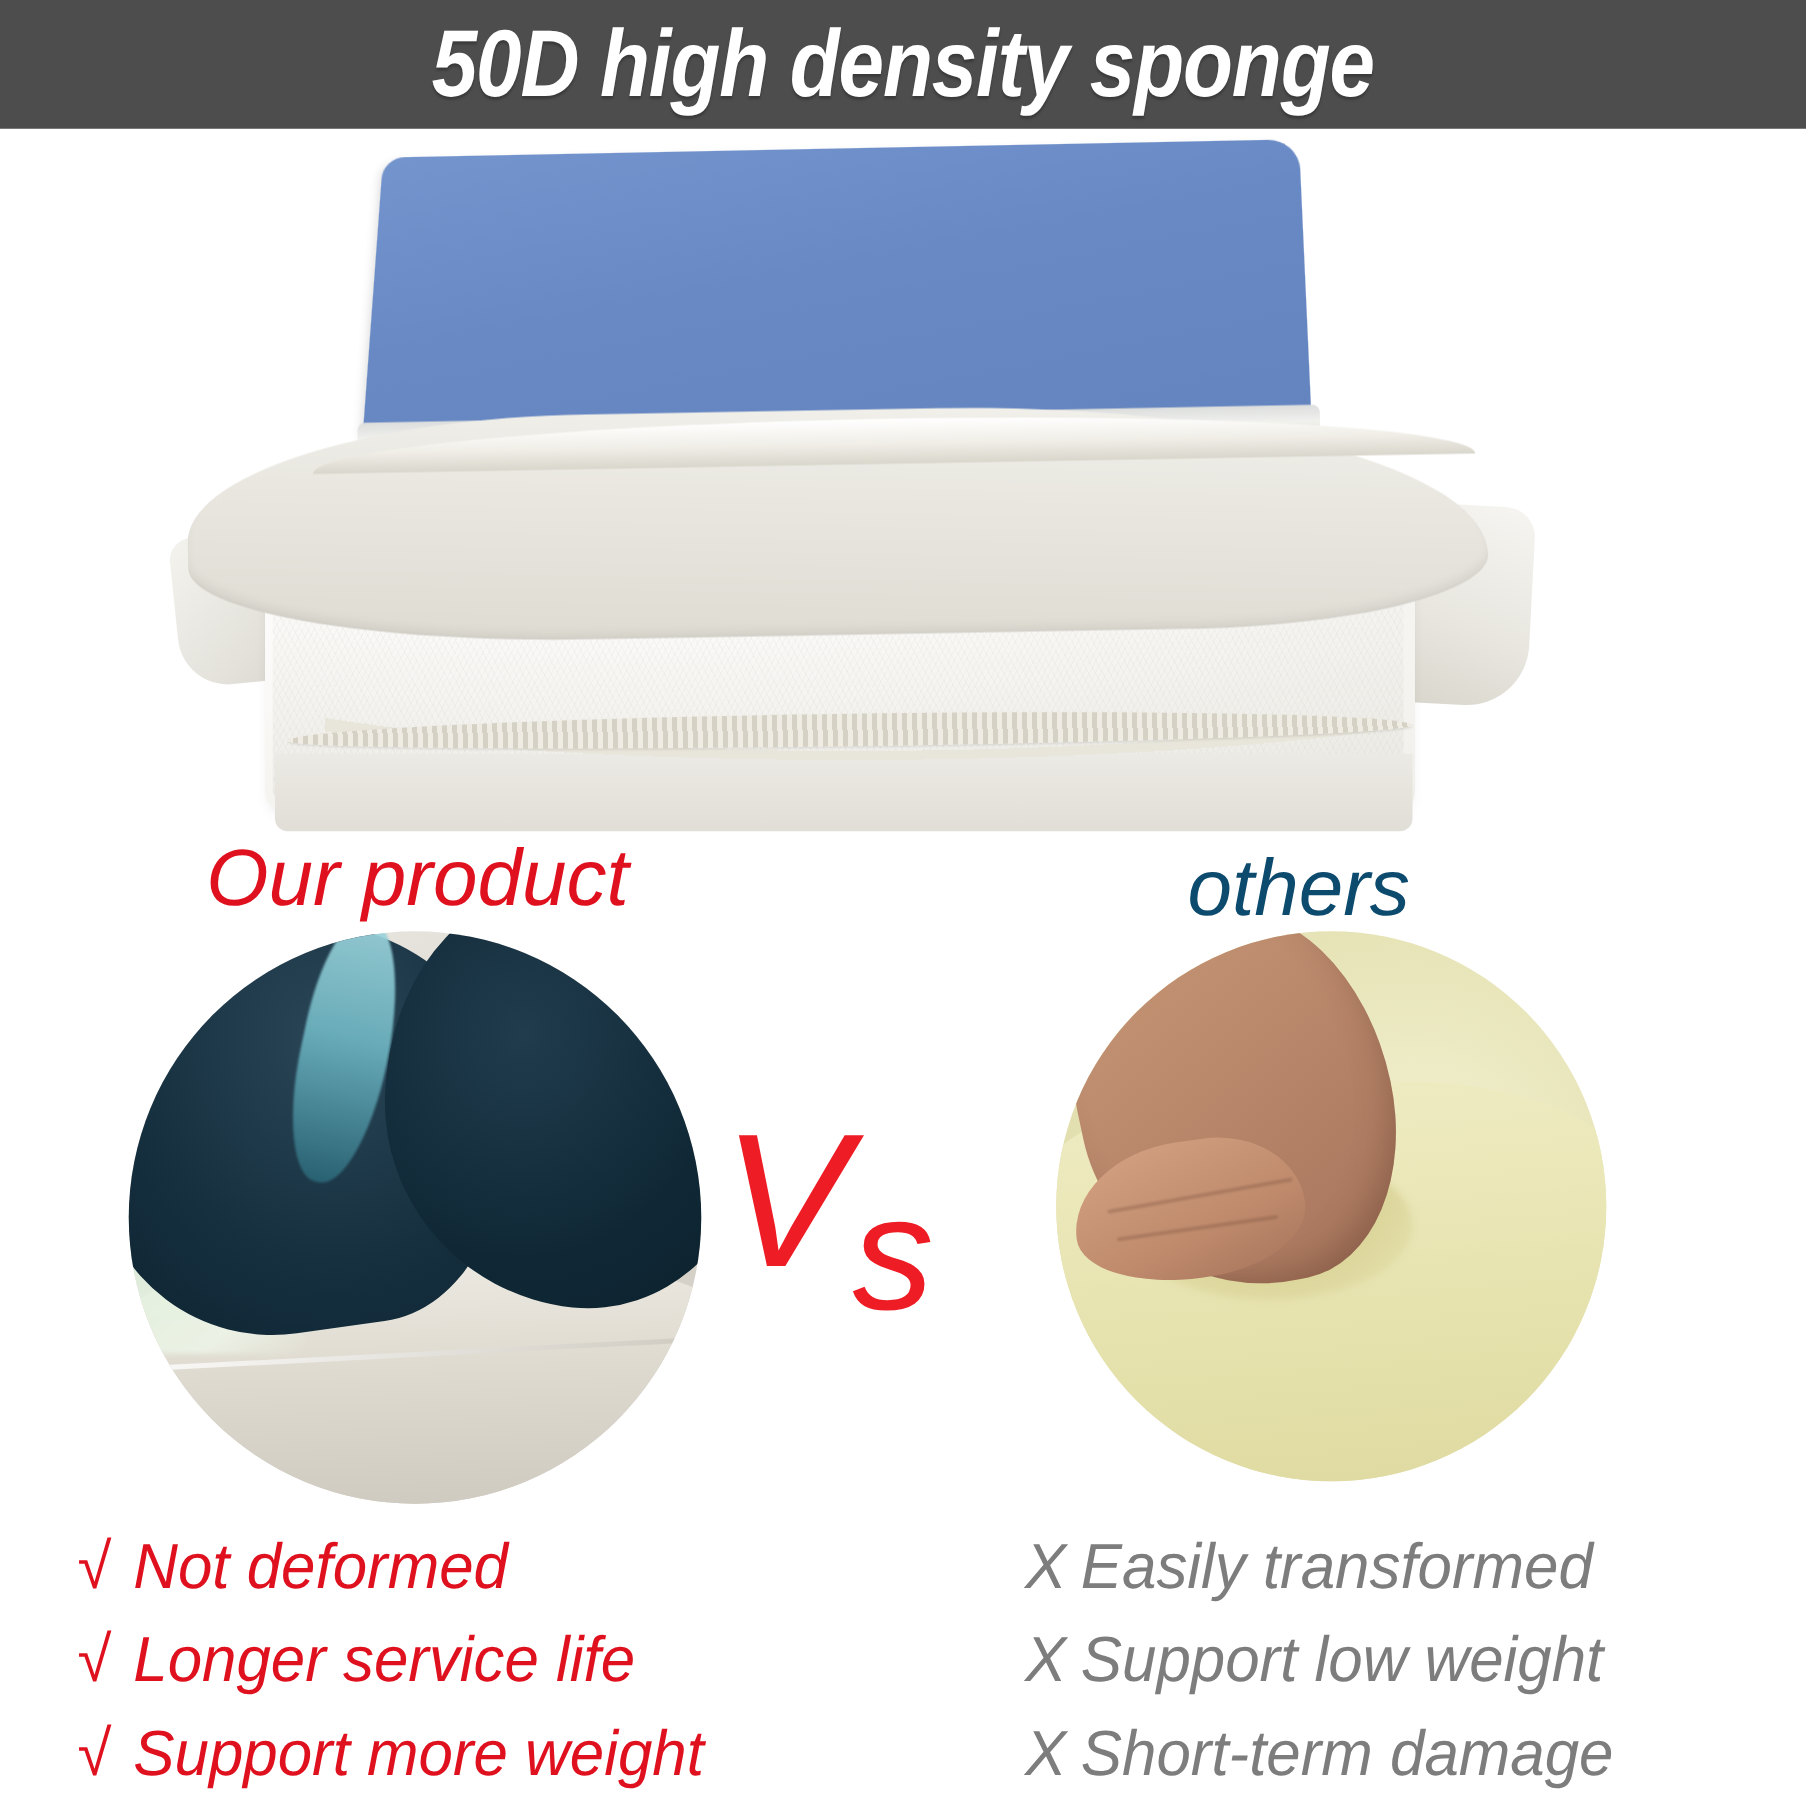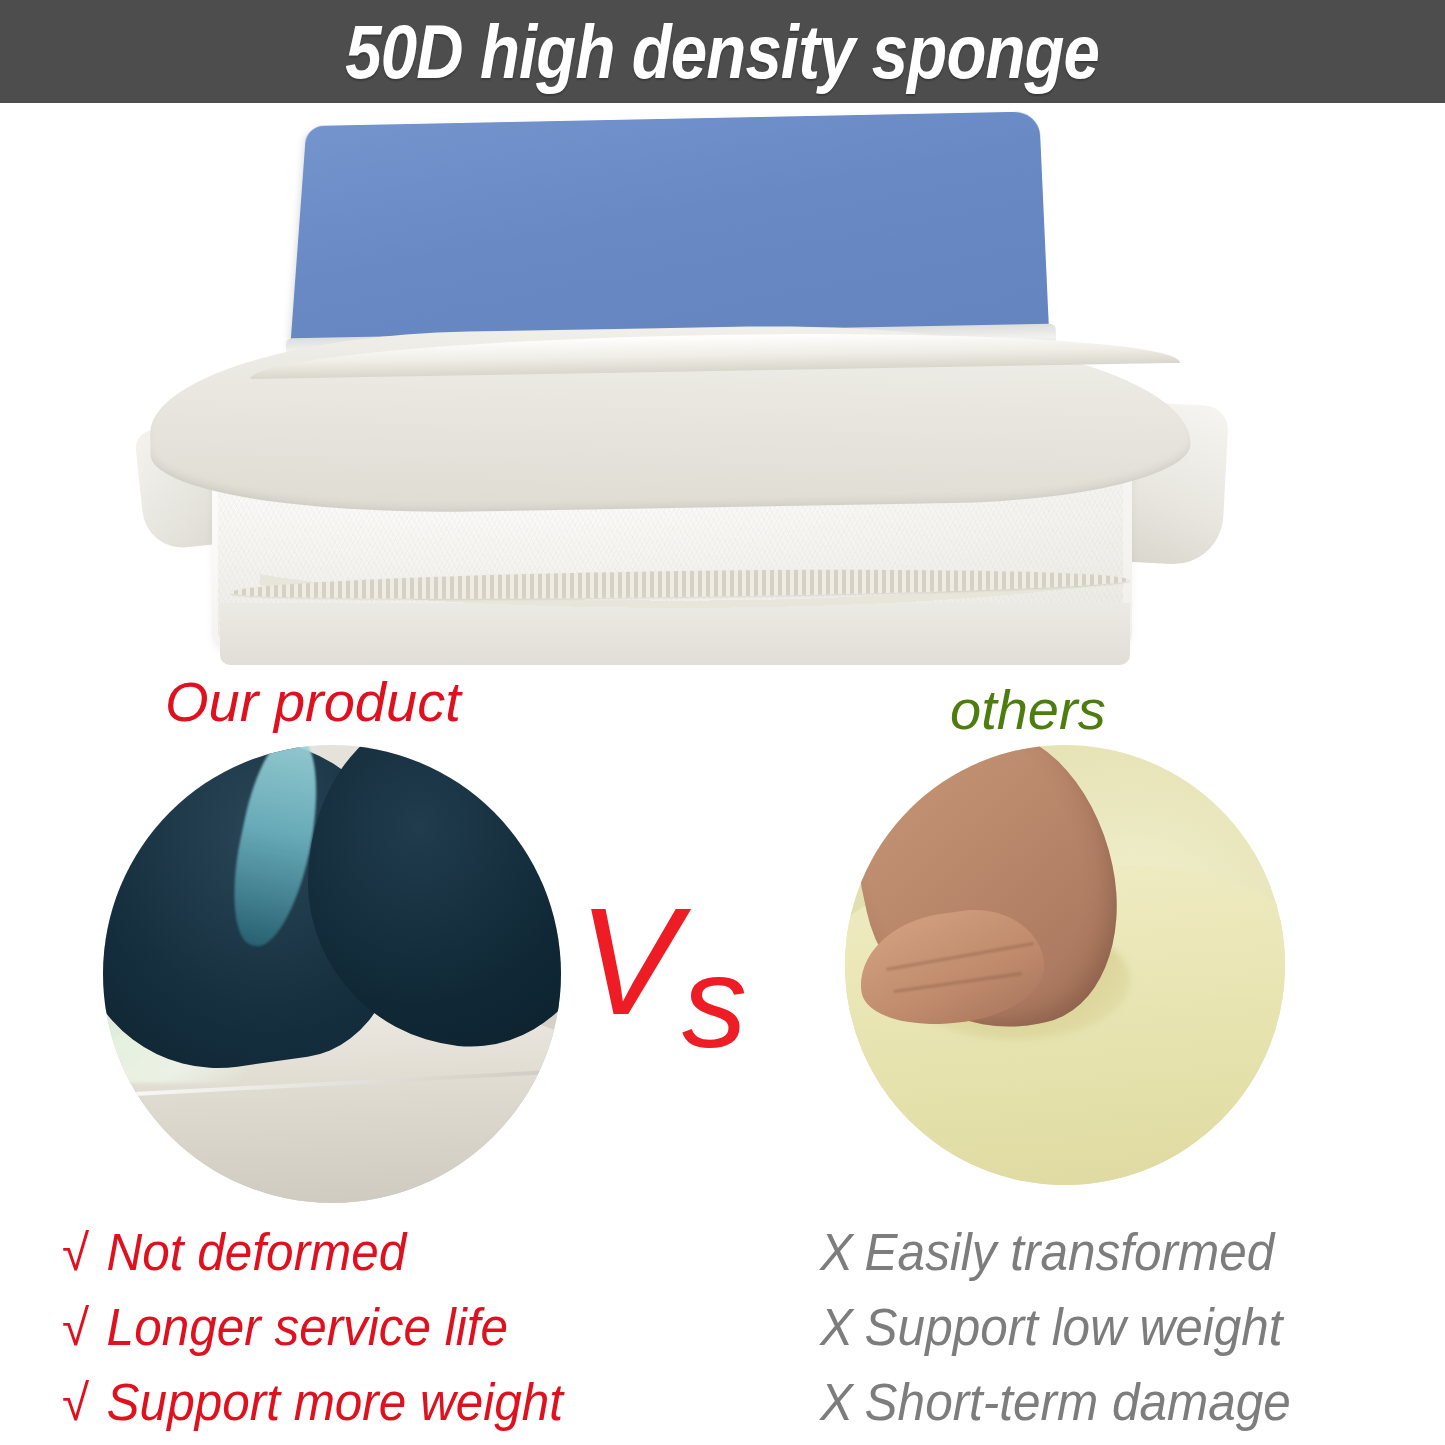--- a/index.html
+++ b/index.html
@@ -198,33 +198,33 @@
     width: 910px;
     height: 62px;
     background: linear-gradient(180deg, #eceae4 0%, #e0ded6 100%);
     border-radius: 0 0 10px 10px;
   }
 
   
   .section-label {
     position: absolute;
     font-family: "Liberation Sans", sans-serif;
-    font-size: 56px;
+    font-size: 64px;
     line-height: 60px;
     white-space: nowrap;
   }
   #label-our-product {
     left: 165px;
     top: 672px;
     color: #e0111f;
   }
   #label-others {
     left: 950px;
     top: 680px;
-    color: #4d7c0f;
+    color: #0c4a6e;
   }
 
   
   .compare-circle {
     position: absolute;
     border-radius: 50%;
     overflow: hidden;
   }
   #circle-our-product {
     left: 103px;

